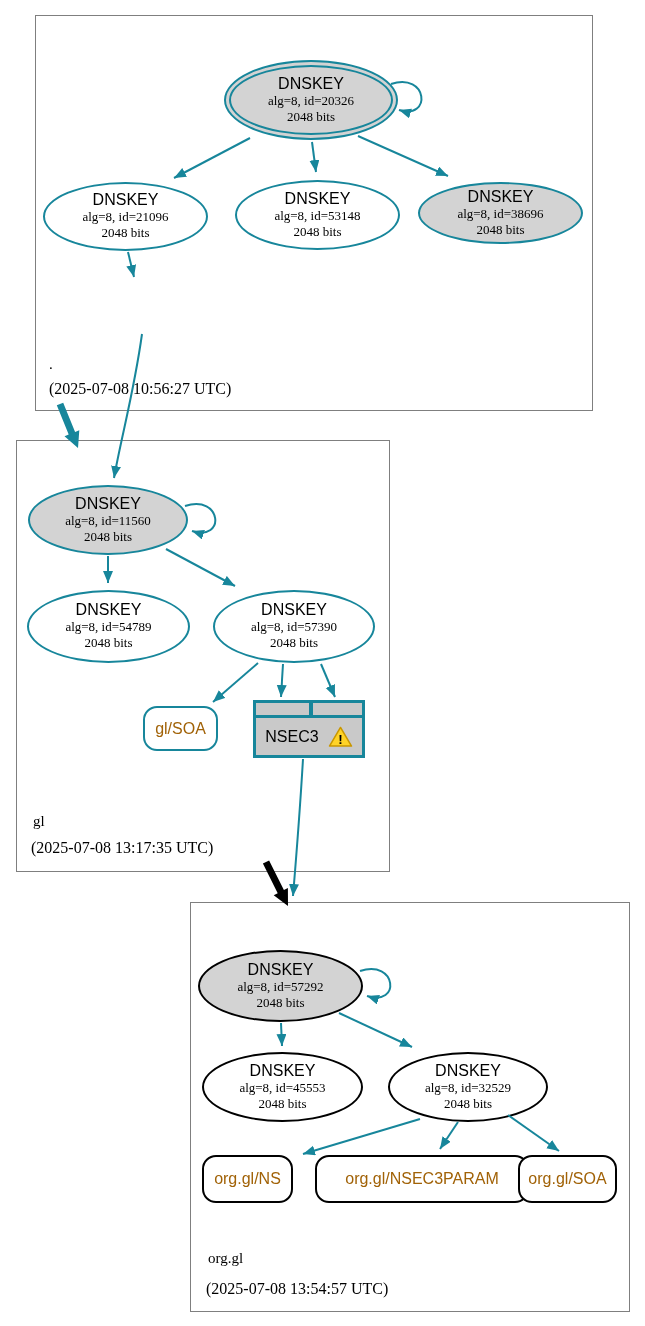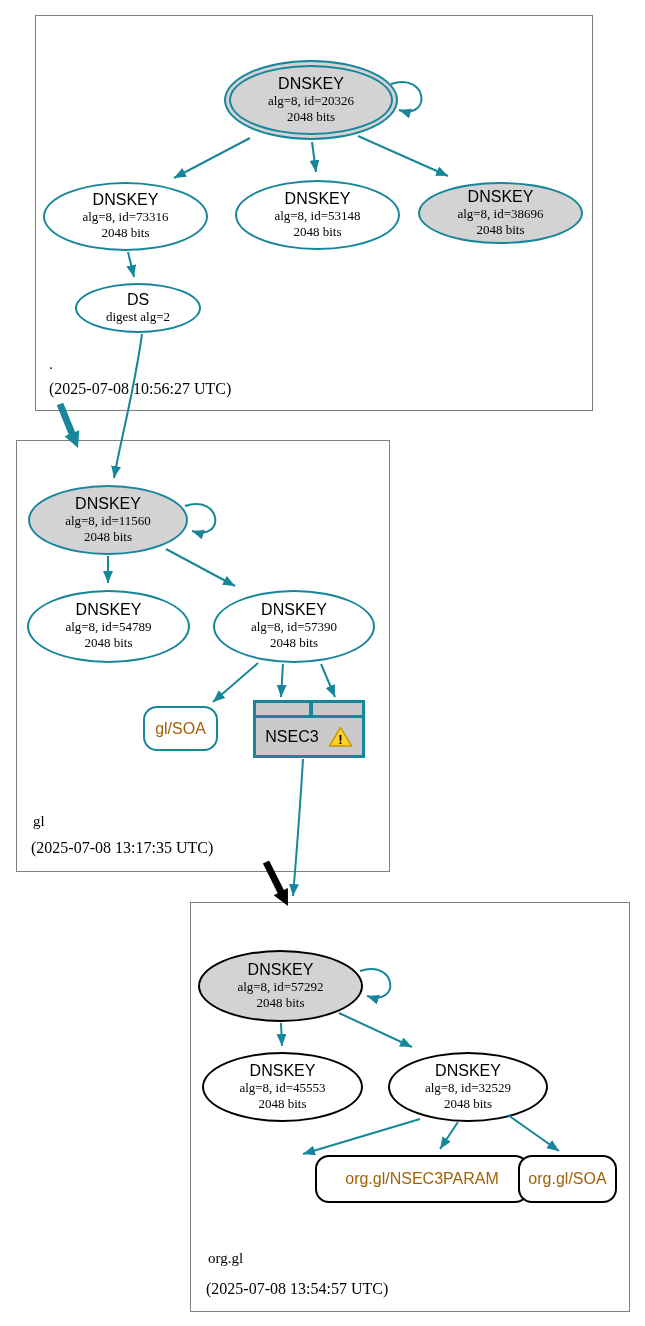--- a/index.html
+++ b/index.html
@@ -50,40 +50,36 @@
 
   <div class="node ellipse gray" style="left:224px;top:60px;width:174px;height:80px;">
     <div class="double-inner"></div>
     <span class="title">DNSKEY</span>
     <span class="detail">alg=8, id=20326</span>
     <span class="bits">2048 bits</span>
   </div>
 
   <div class="node ellipse" style="left:43px;top:182px;width:165px;height:69px;">
     <span class="title">DNSKEY</span>
-    <span class="detail">alg=8, id=73316</span>
+    <span class="detail">alg=8, id=21096</span>
     <span class="bits">2048 bits</span>
   </div>
 
   <div class="node ellipse" style="left:235px;top:180px;width:165px;height:70px;">
     <span class="title">DNSKEY</span>
     <span class="detail">alg=8, id=53148</span>
     <span class="bits">2048 bits</span>
   </div>
 
   <div class="node ellipse gray" style="left:418px;top:182px;width:165px;height:62px;">
     <span class="title">DNSKEY</span>
     <span class="detail">alg=8, id=38696</span>
     <span class="bits">2048 bits</span>
   </div>
 
-  <div class="node ellipse" style="left:75px;top:283px;width:126px;height:50px;">
-    <span class="title">DS</span>
-    <span class="detail">digest alg=2</span>
-  </div>
 
   <div class="zone-label" style="left:49px;top:356px;">.</div>
   <div class="zone-ts" style="left:49px;top:380px;">(2025-07-08 10:56:27 UTC)</div>
 
   <div class="node ellipse gray" style="left:28px;top:485px;width:160px;height:70px;">
     <span class="title">DNSKEY</span>
     <span class="detail">alg=8, id=11560</span>
     <span class="bits">2048 bits</span>
   </div>
 
@@ -131,20 +127,23 @@
     <span class="detail">alg=8, id=45553</span>
     <span class="bits">2048 bits</span>
   </div>
 
   <div class="node ellipse black-border" style="left:388px;top:1052px;width:160px;height:70px;">
     <span class="title">DNSKEY</span>
     <span class="detail">alg=8, id=32529</span>
     <span class="bits">2048 bits</span>
   </div>
 
+  <div class="rrbox black-border" style="left:202px;top:1155px;width:91px;height:48px;">
+    <span>org.gl/NS</span>
+  </div>
 
   <div class="rrbox black-border" style="left:315px;top:1155px;width:214px;height:48px;">
     <span>org.gl/NSEC3PARAM</span>
   </div>
 
   <div class="rrbox black-border" style="left:518px;top:1155px;width:99px;height:48px;">
     <span>org.gl/SOA</span>
   </div>
 
   <div class="zone-label" style="left:208px;top:1250px;">org.gl</div>

